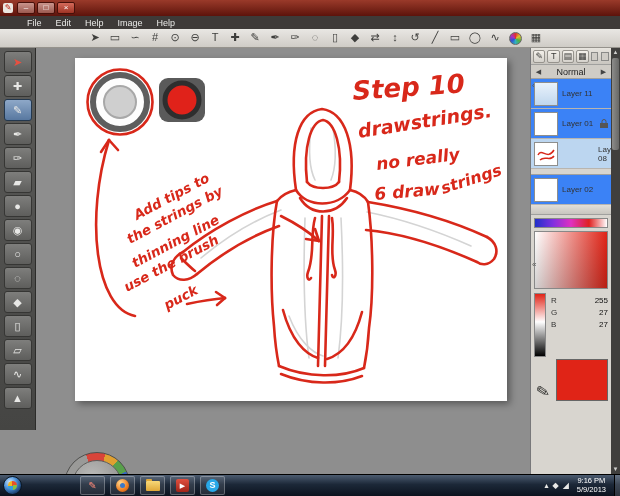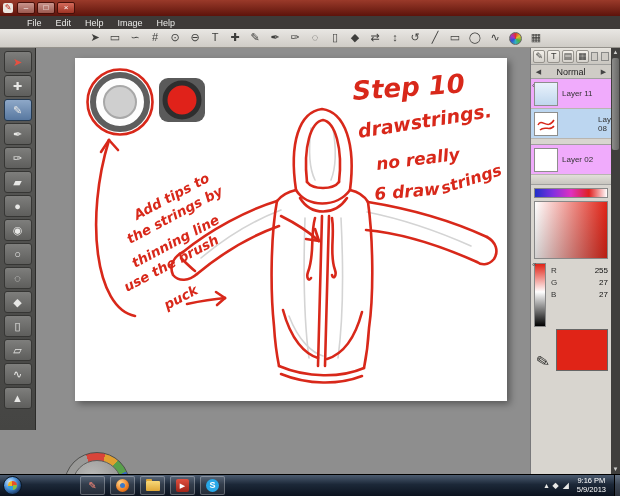--- a/index.html
+++ b/index.html
@@ -64,21 +64,21 @@
   .rp-head { display:flex; align-items:center; gap:2px; height:17px; padding:2px;
     background:linear-gradient(#e7e4de,#c9c6c0); border-bottom:1px solid #a0a09e; }
   .rp-hbtn { width:15px; height:13px; font-size:9px; line-height:11px; text-align:center; color:#3a3a38;
     background:linear-gradient(#f3f0ea,#d5d2cc); border:1px solid #96938d; border-radius:2px; }
   .rp-mini { width:9px; height:9px; margin-left:auto; background:#cfccc6; border:1px solid #8a8a88; }
   .rp-mini + .rp-mini { margin-left:1px; }
   .blend-row { display:flex; align-items:center; height:14px; padding:0 2px;
     background:#cfccc6; border-bottom:1px solid #a0a09e; }
   .blend-arrow { width:11px; font-size:7px; color:#444; text-align:center; }
   .blend-label { flex:1; text-align:center; font-size:9px; color:#222; }
-  .layers { background:#f0abfc; }
+  .layers { background:#3b82f6; }
   .layer-row { position:relative; display:flex; align-items:center; gap:4px; height:30px;
     padding:2px 3px; border-bottom:1px solid #b8b5b0; }
   .layer-row.sel { background:#bcd6f0;gap:40px; }
   .thumb { width:24px; height:24px; background:#fff; border:1px solid #8e8e8c; flex:none; }
   .t-l11 { background:linear-gradient(#e9f2fb,#c0d7ee); }
   .t-l14 { background:linear-gradient(160deg,#9db4dd,#5d76a8 60%,#8aa2cf); }
   .lname { font-size:8px; color:#333; }
   .group-gap { height:6px; background:#d8d5cf; border-bottom:1px solid #a0a09e; }
   .lock { position:absolute; right:3px; top:10px; }
   .collapse { position:absolute; left:1px; font-size:8px; color:#555; }
@@ -307,20 +307,28 @@
     <span class="blend-arrow">◀</span>
     <span class="blend-label">Normal</span>
     <span class="blend-arrow">▶</span>
   </div>
 
   <div class="layers">
     <div class="layer-row">
       <span class="thumb t-l11"></span>
       <span class="lname">Layer 11</span>
     </div>
+    <div class="layer-row">
+      <span class="thumb"></span>
+      <span class="lname">Layer 01</span>
+      <svg class="lock" width="8" height="9">
+        <rect y="4" width="8" height="5" fill="#555"></rect>
+        <path d="M2,4 V2.5 A2,2 0 0 1 6,2.5 V4" stroke="#555" fill="none"></path>
+      </svg>
+    </div>
     <div class="layer-row sel">
       <span class="thumb">
         <svg width="22" height="22">
           <path d="M3,12 C7,4 12,18 19,7 M5,17 C10,12 15,19 19,13" stroke="#d8281a" stroke-width="1.5" fill="none"></path>
         </svg>
       </span>
       <span class="lname">Layer 08</span>
     </div>
     <div class="group-gap"></div>
     <div class="layer-row">

